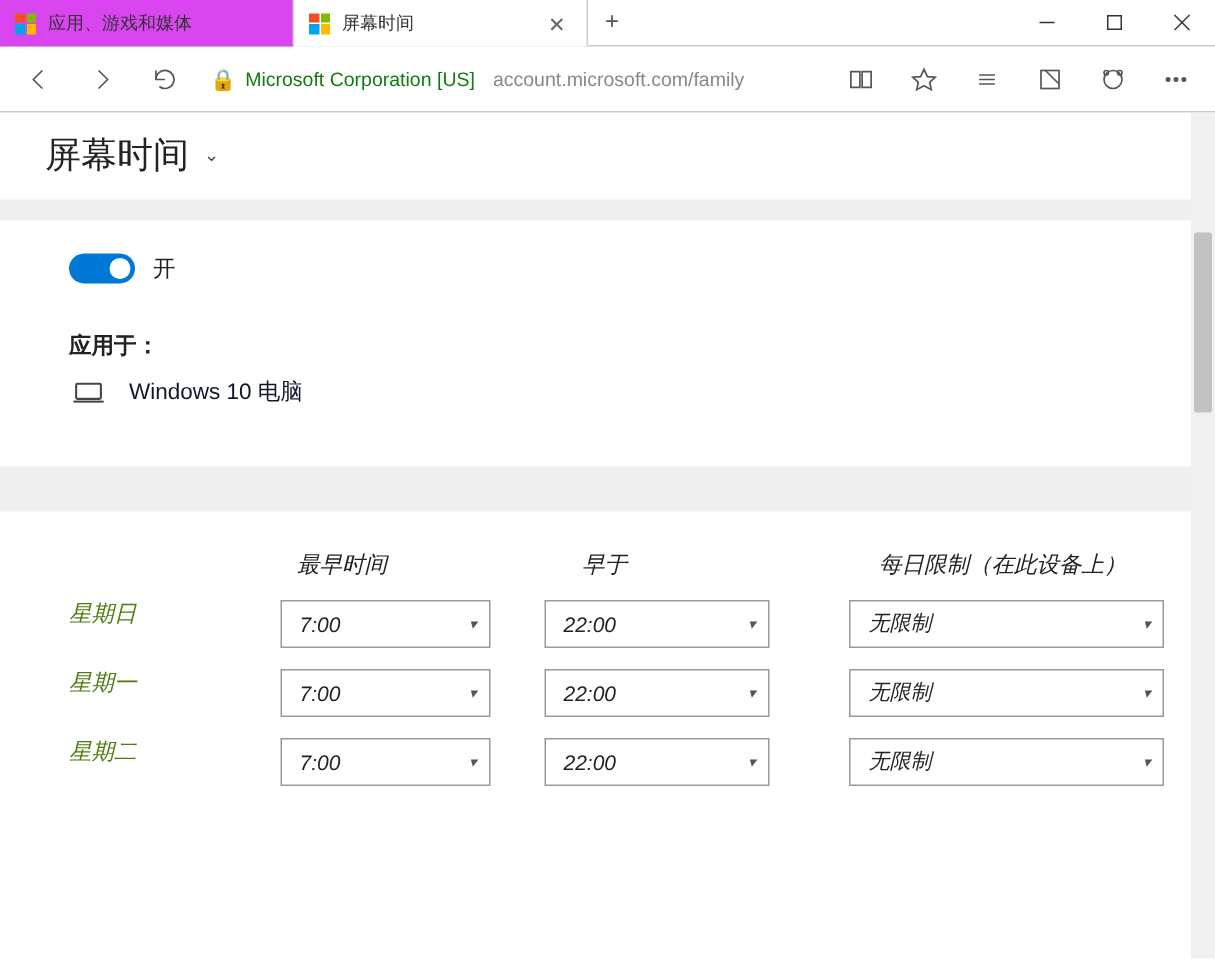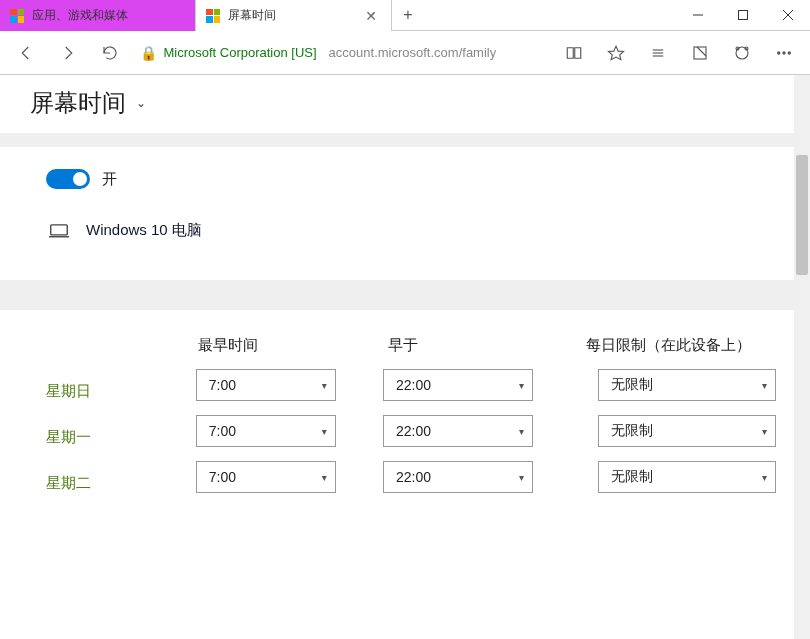--- a/index.html
+++ b/index.html
@@ -51,32 +51,32 @@
   
   .applies-label { font-size: 15px; font-weight:600; color:#222; margin-bottom: 12px; }
   .device-row { display:flex; align-items:center; gap: 16px; font-size: 15px; color:#0f172a; padding-left: 2px; margin-bottom: 40px; }
   .laptop-icon { width:22px; height:16px; }
   .laptop-icon svg { stroke:#444; fill:none; stroke-width:1.5; }
   
   .choose-line { font-size: 15px; font-weight:600; color:#222; padding-left:16px; margin-bottom: 34px; }
   .blur { display:inline-block; width:46px; height:16px; background:#ddd; filter: blur(3px); vertical-align:middle; margin: 0 2px; }
   
   .table { padding-left: 0; padding-right: 34px; }
-  .row { display:flex; align-items:flex-end; margin-bottom: 14px; }
+  .row { display:flex; align-items:flex-start; margin-bottom: 14px; font-style: italic; }
   .col-day   { width: 168px; padding-left:16px; font-size:15px; color:#4d7c0f; font-weight:400; }
   .col-early { width: 190px; }
   .col-before{ width: 198px; }
   .col-limit { flex:1; }
   .hdr .col-early, .hdr .col-before, .hdr .col-limit { font-size:15px; color:#222; }
   .hdr .col-day { }
   
   .select { height: 32px; border:1px solid #999; display:flex; align-items:center; justify-content:space-between; padding: 0 8px 0 12px; font-size:14px; color:#222; background:#fff; }
   .col-early .select { width: 140px; }
   .col-before .select { width: 150px; gap: 32px; }
-  .col-limit .select { width: 178px; margin-left: 20px; }
+  .col-limit .select { width: 210px; margin-left: 20px; }
   .select .dd { font-size:10px; color:#555; }
 </style>
 </head>
 <body>
 
 <div class="titlebar">
   <div class="tab inactive">
     <span class="ms-logo">
         <span></span>
         <span></span>
@@ -188,20 +188,21 @@
       <div class="gray-band"></div>
 
       <div class="section">
         <div class="toggle-row">
           <div class="toggle">
               <div class="knob"></div>
             </div>
           <div class="toggle-label">开</div>
         </div>
 
+        <div class="applies-label">应用于：</div>
         <div class="device-row">
           <span class="laptop-icon">
             <svg viewBox="0 0 24 18">
                 <rect x="3" y="2" width="18" height="11" rx="1"></rect>
                 <line x1="1" y1="15" x2="23" y2="15"></line>
               </svg>
           </span>
           <span>Windows 10 电脑</span>
         </div>
       </div>

